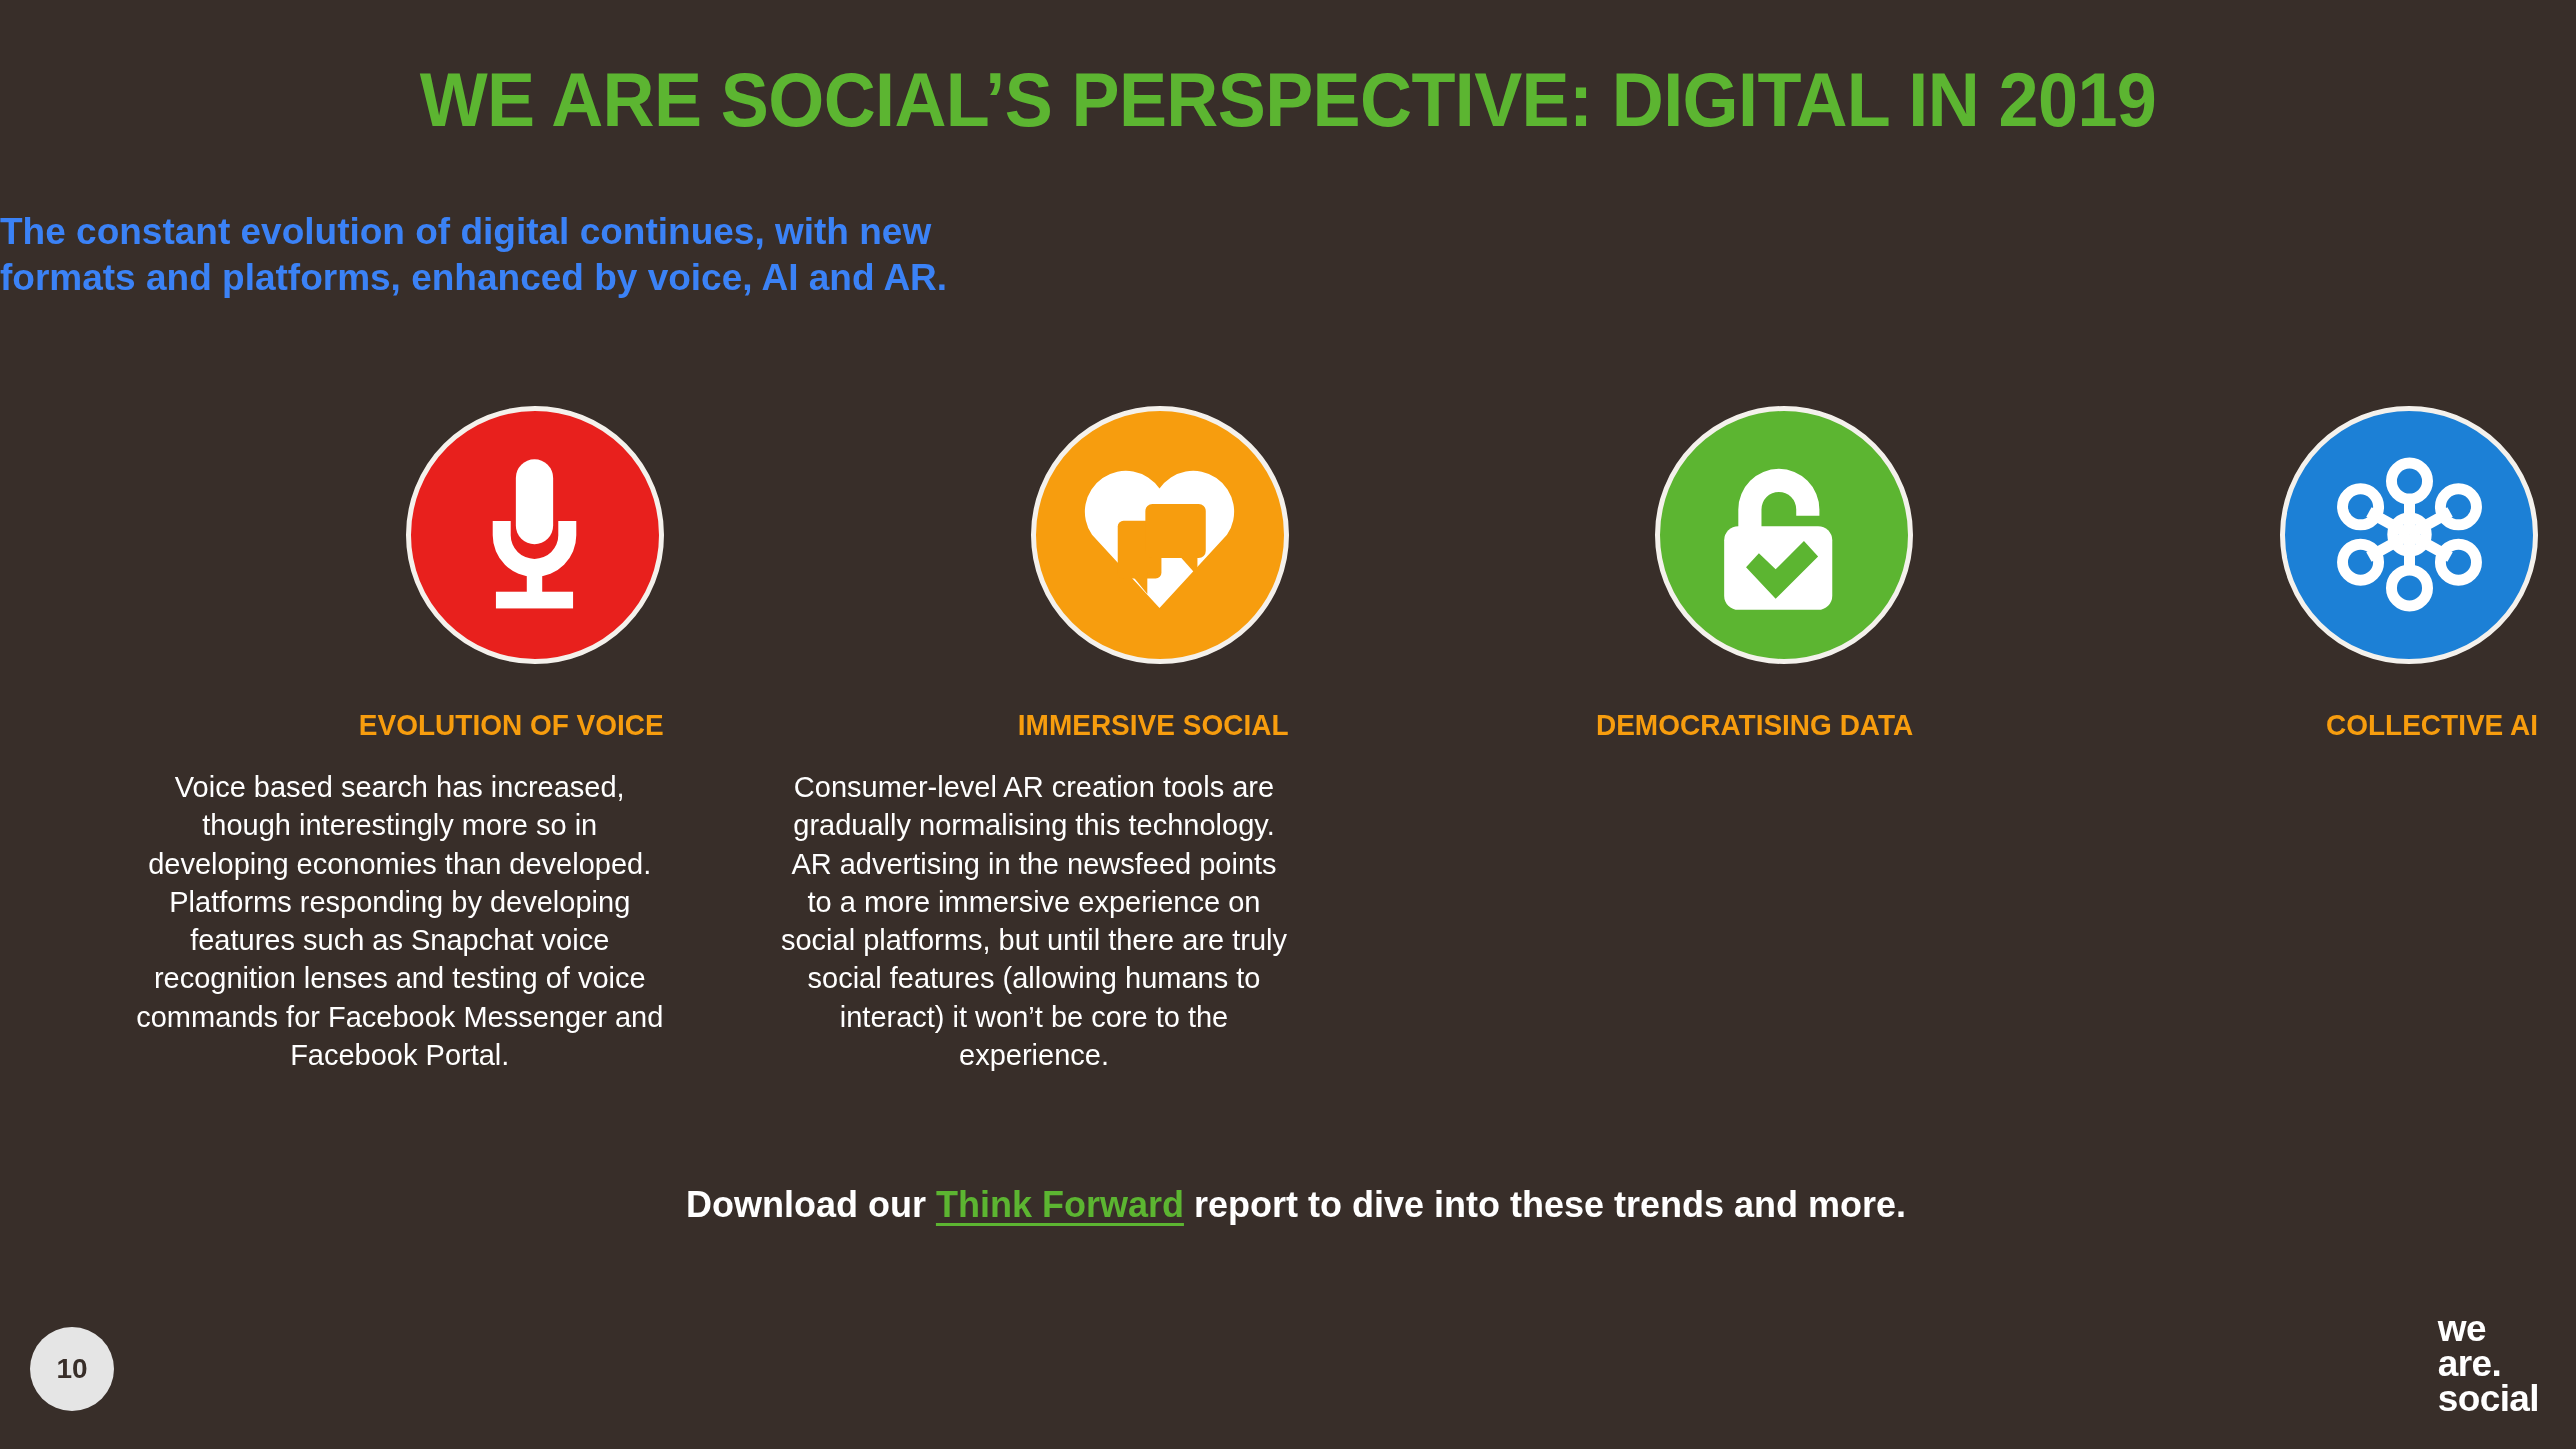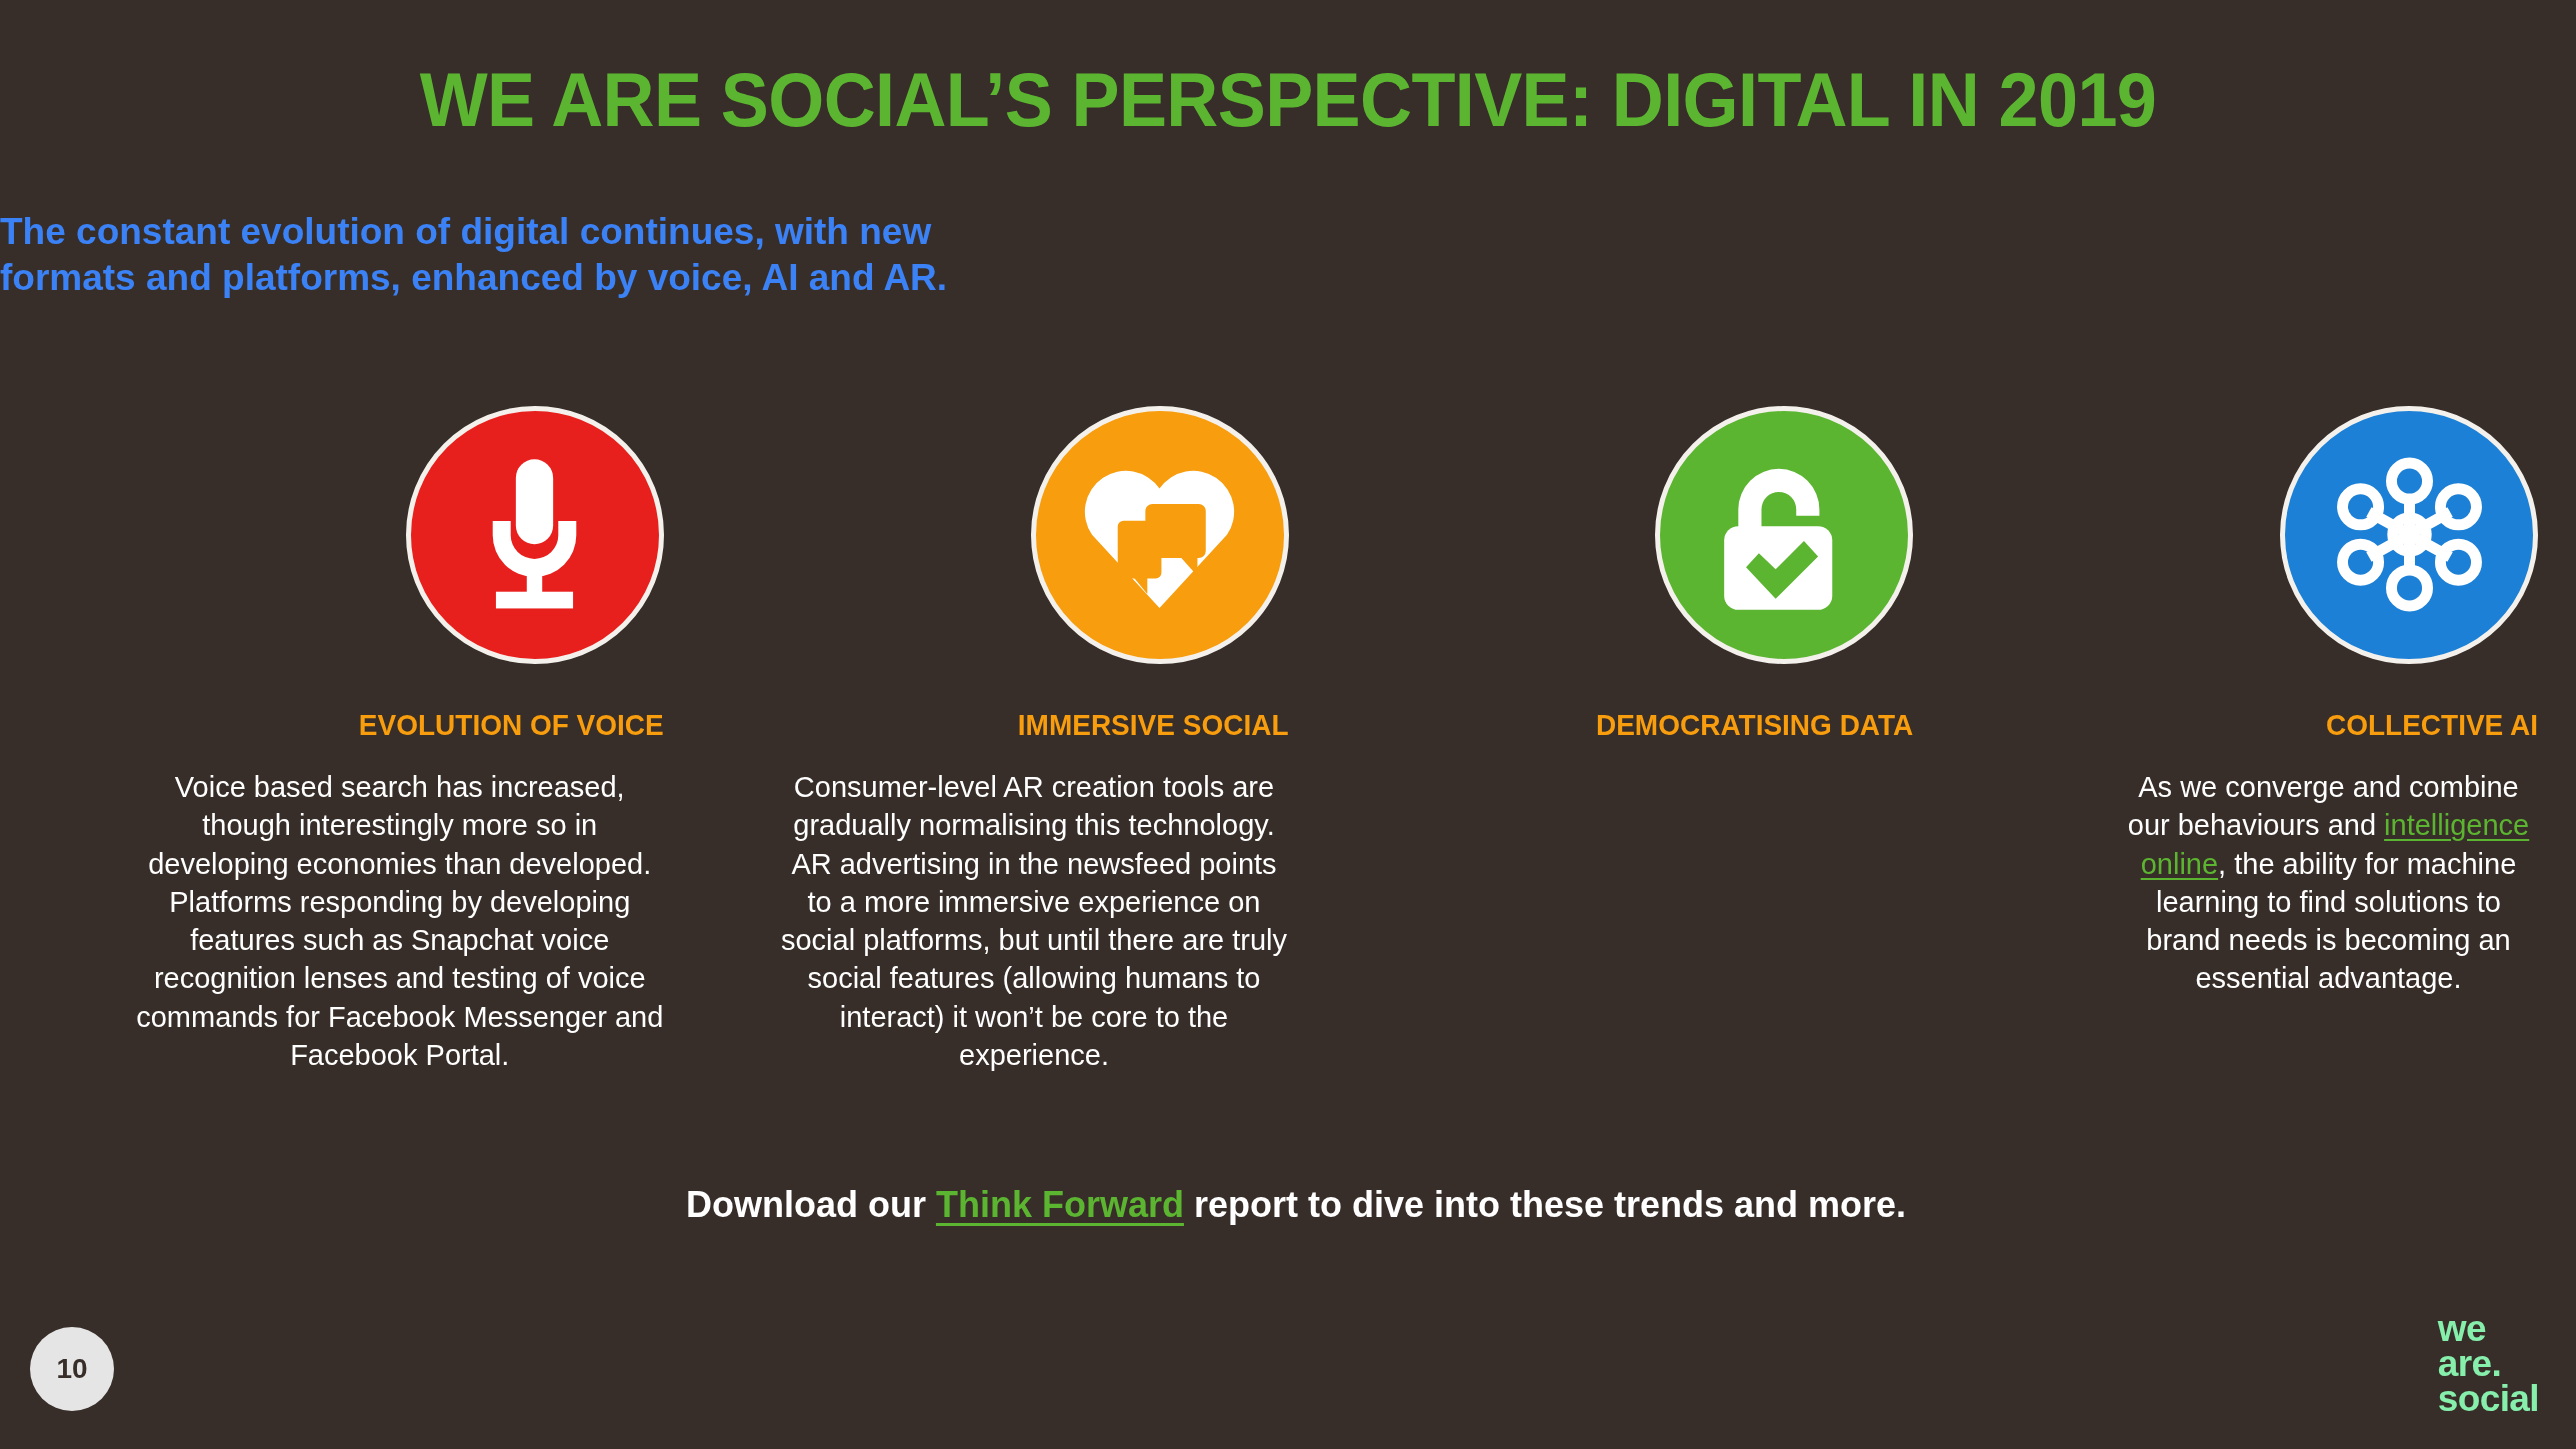--- a/index.html
+++ b/index.html
@@ -110,21 +110,21 @@
     display:flex; align-items:center; gap:24.5px;
   }
   #hootsuite-logo { display:flex; align-items:center; gap:16.7px; }
   #hootsuite-wordmark {
     color:#FFFFFF; font-size:62px; font-weight:bold;
     letter-spacing:-1.3px; line-height:1;
     transform:scaleX(0.96);
   }
   #hootsuite-tm { color:#FFF; font-size:19.3px; font-weight:bold; vertical-align:super; }
   #wearesocial-logo {
-    color:#86efac; font-size:37px; font-weight:bold;
+    color:#ffffff; font-size:37px; font-weight:bold;
     line-height:0.95; letter-spacing:-0.6px;
     text-align:left;
   }
 </style>
 </head>
 <body>
 
 <h1 id="slide-title">WE ARE SOCIAL’S PERSPECTIVE: DIGITAL IN 2019</h1>
 
 <div id="slide-subtitle">
@@ -192,23 +192,20 @@
           <circle cx="125" cy="42" r="28"></circle>
           <circle cx="125" cy="208" r="28"></circle>
           <circle cx="49" cy="82" r="28"></circle>
           <circle cx="201" cy="82" r="28"></circle>
           <circle cx="49" cy="168" r="28"></circle>
           <circle cx="201" cy="168" r="28"></circle>
         </svg>
       </span>
     </div>
     <div class="column-heading">COLLECTIVE AI</div>
-    <div class="column-body">
-      <span>As we converge and combine our behaviours and </span><span class="link">intelligence online</span><span>, the ability for machine learning to find solutions to brand needs is becoming an essential advantage.</span>
-    </div>
   </div>
 
 </div>
 
 <div id="cta-line">
   <span>Download our </span><span class="link">Think Forward</span><span> report to dive into these trends and more.</span>
 </div>
 
 <div id="page-badge">
   <span>10</span>

